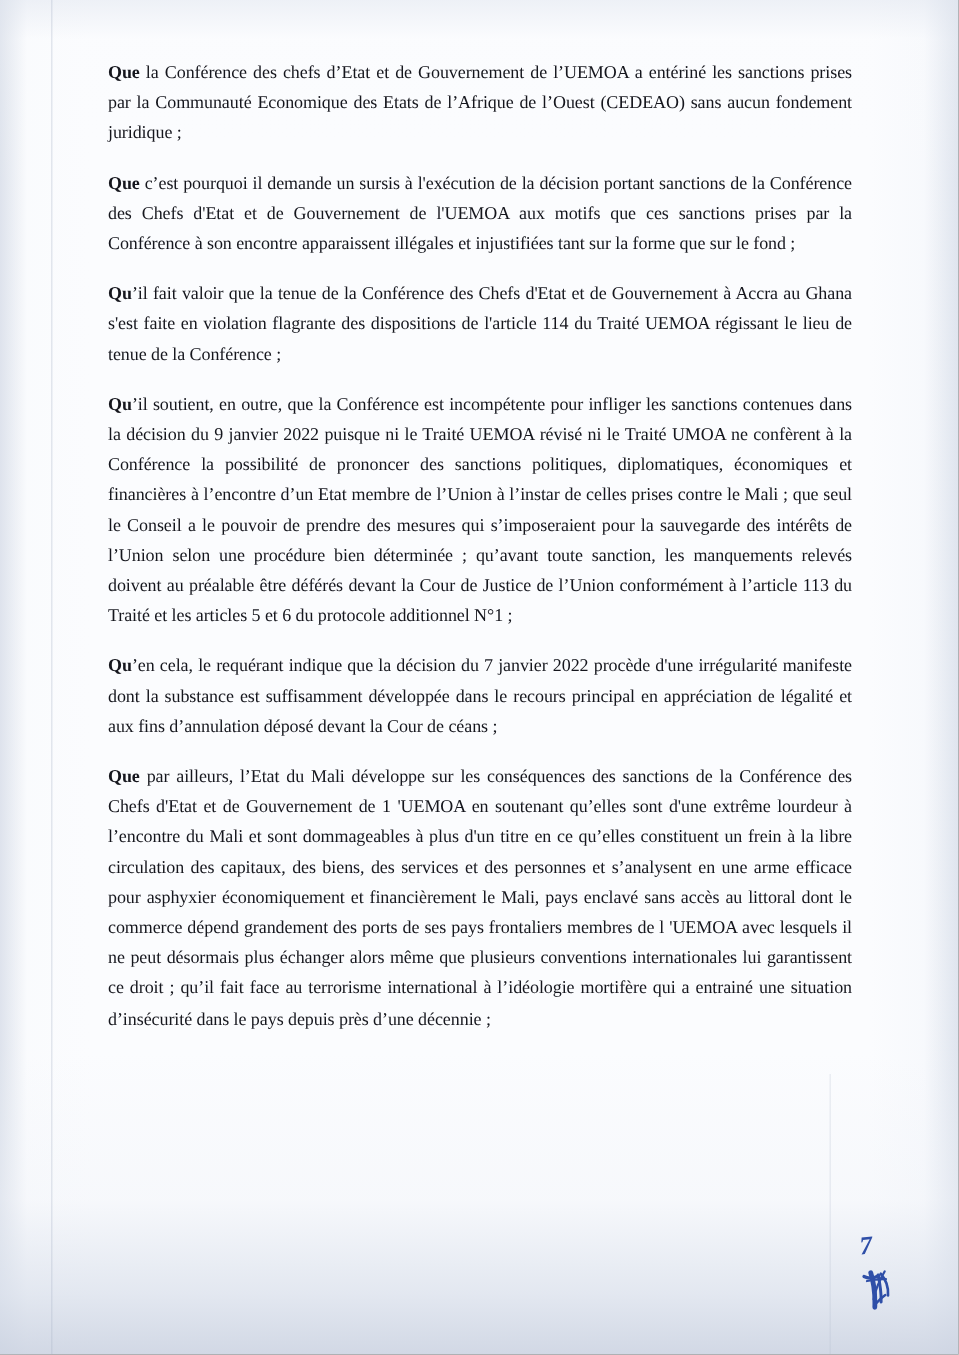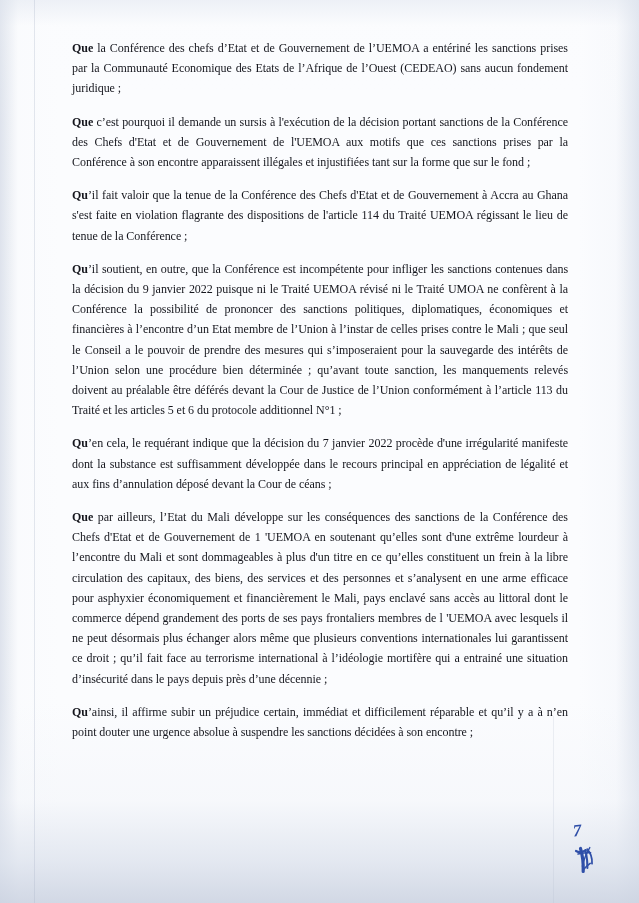--- a/index.html
+++ b/index.html
@@ -113,21 +113,20 @@
     <p class="para"><span class="lead">Que</span><span> c’est pourquoi il demande un sursis à l'exécution de la décision portant sanctions de la Conférence des Chefs d'Etat et de Gouvernement de l'UEMOA aux motifs que ces sanctions prises par la Conférence à son encontre apparaissent illégales et injustifiées tant sur la forme que sur le fond ;</span></p>
 
     <p class="para"><span class="lead">Qu</span><span>’il fait valoir que la tenue de la Conférence des Chefs d'Etat et de Gouvernement à Accra au Ghana s'est faite en violation flagrante des dispositions de l'article 114 du Traité UEMOA régissant le lieu de tenue de la Conférence ;</span></p>
 
     <p class="para"><span class="lead">Qu</span><span>’il soutient, en outre, que la Conférence est incompétente pour infliger les sanctions contenues dans la décision du 9 janvier 2022 puisque ni le Traité UEMOA révisé ni le Traité UMOA ne confèrent à la Conférence la possibilité de prononcer des sanctions politiques, diplomatiques, économiques et financières à l’encontre d’un Etat membre de l’Union à l’instar de celles prises contre le Mali ; que seul le Conseil a le pouvoir de prendre des mesures qui s’imposeraient pour la sauvegarde des intérêts de l’Union selon une procédure bien déterminée ; qu’avant toute sanction, les manquements relevés doivent au préalable être déférés devant la Cour de Justice de l’Union conformément à l’article 113 du Traité et les articles 5 et 6 du protocole additionnel N°1 ;</span></p>
 
     <p class="para"><span class="lead">Qu</span><span>’en cela, le requérant indique que la décision du 7 janvier 2022 procède d'une irrégularité manifeste dont la substance est suffisamment développée dans le recours principal en appréciation de légalité et aux fins d’annulation déposé devant la Cour de céans ;</span></p>
 
     <p class="para"><span class="lead">Que</span><span> par ailleurs, l’Etat du Mali développe sur les conséquences des sanctions de la Conférence des Chefs d'Etat et de Gouvernement de 1 'UEMOA en soutenant qu’elles sont d'une extrême lourdeur à l’encontre du Mali et sont dommageables à plus d'un titre en ce qu’elles constituent un frein à la libre circulation des capitaux, des biens, des services et des personnes et s’analysent en une arme efficace pour asphyxier économiquement et financièrement le Mali,  pays enclavé sans accès au littoral dont le commerce dépend grandement des ports de ses pays frontaliers membres de l 'UEMOA avec lesquels il ne peut désormais plus échanger alors même que plusieurs conventions internationales lui garantissent ce droit ; qu’il fait face au terrorisme international à l’idéologie mortifère qui a entrainé une situation d’insécurité  dans le pays depuis près d’une décennie ;</span></p>
 
-    <p class="para"><span class="lead">Qu</span><span>’ainsi, il affirme subir un préjudice certain, immédiat et difficilement réparable et qu’il y a à n’en point douter une urgence absolue à suspendre les sanctions décidées à son encontre ;</span></p>
 
   </div>
 
   <div class="folio">
     <div class="folio-num">7</div>
     <div class="folio-mark">
       <svg width="44" height="44" viewBox="0 0 44 44" aria-hidden="true">
         <g fill="none" stroke="#2f4fa8" stroke-linecap="round" stroke-linejoin="round">
           <path d="M13.5 9.5 C15.5 16, 16.5 24, 16.2 32.5" stroke-width="3.2"></path>
           <path d="M9.0 12.0 C12.0 13.6, 15.5 13.2, 18.8 11.4" stroke-width="2.2"></path>

